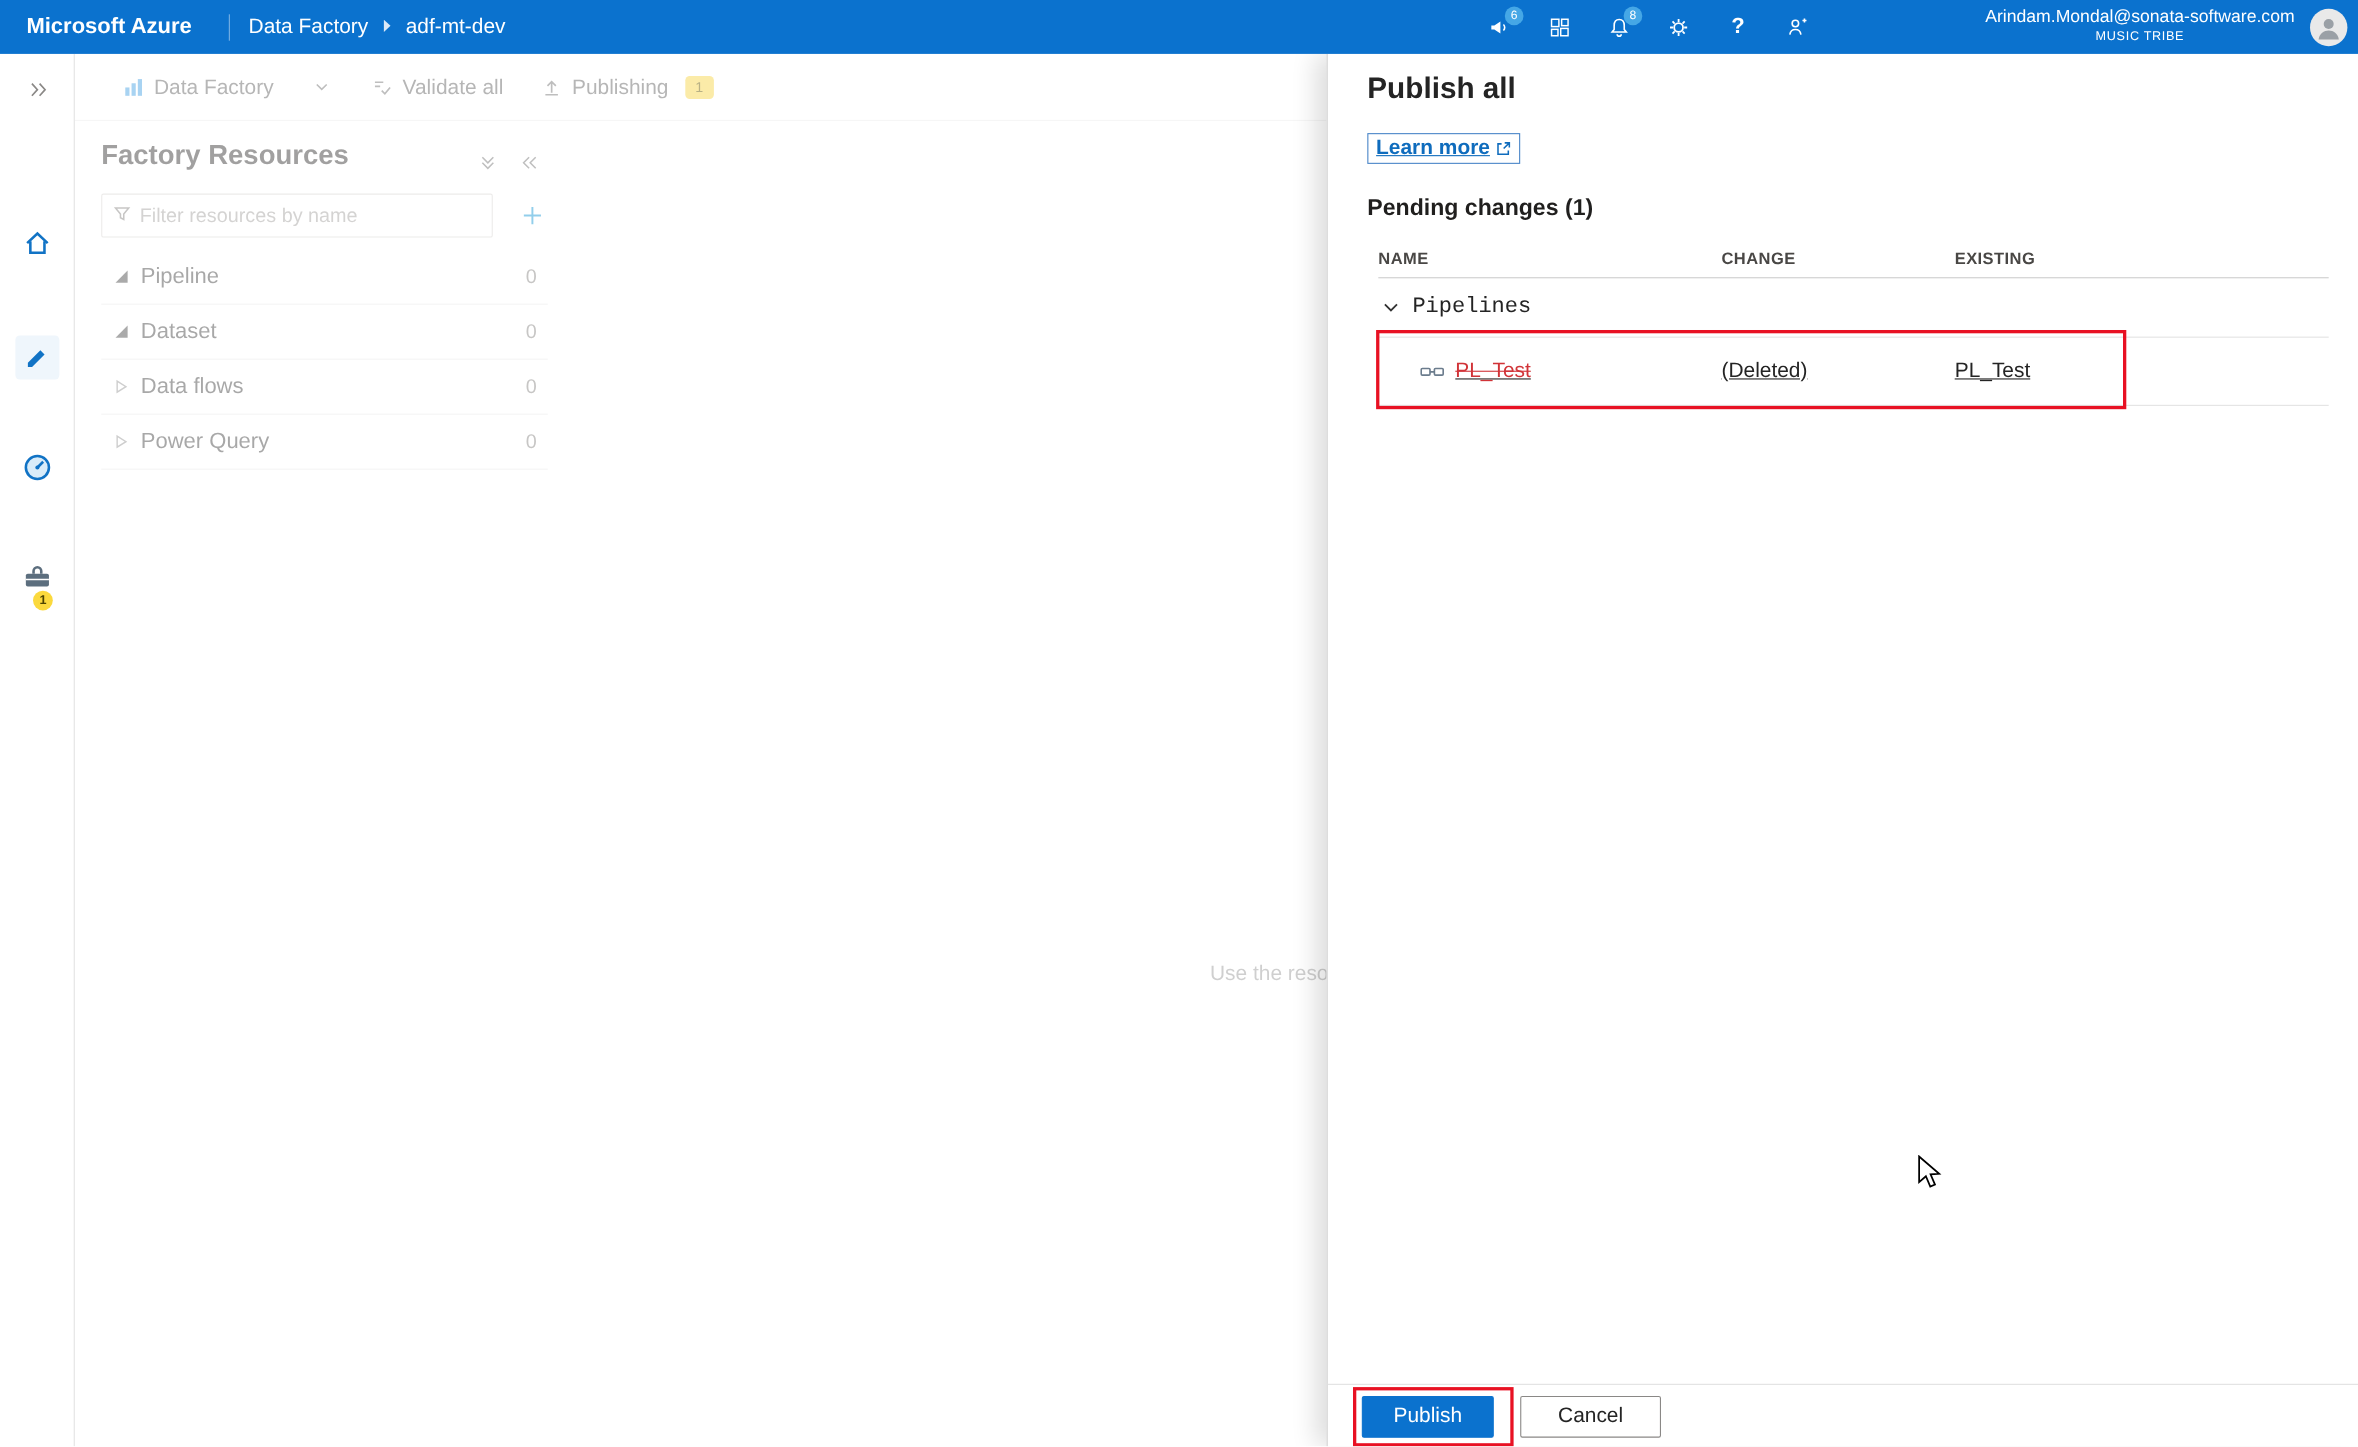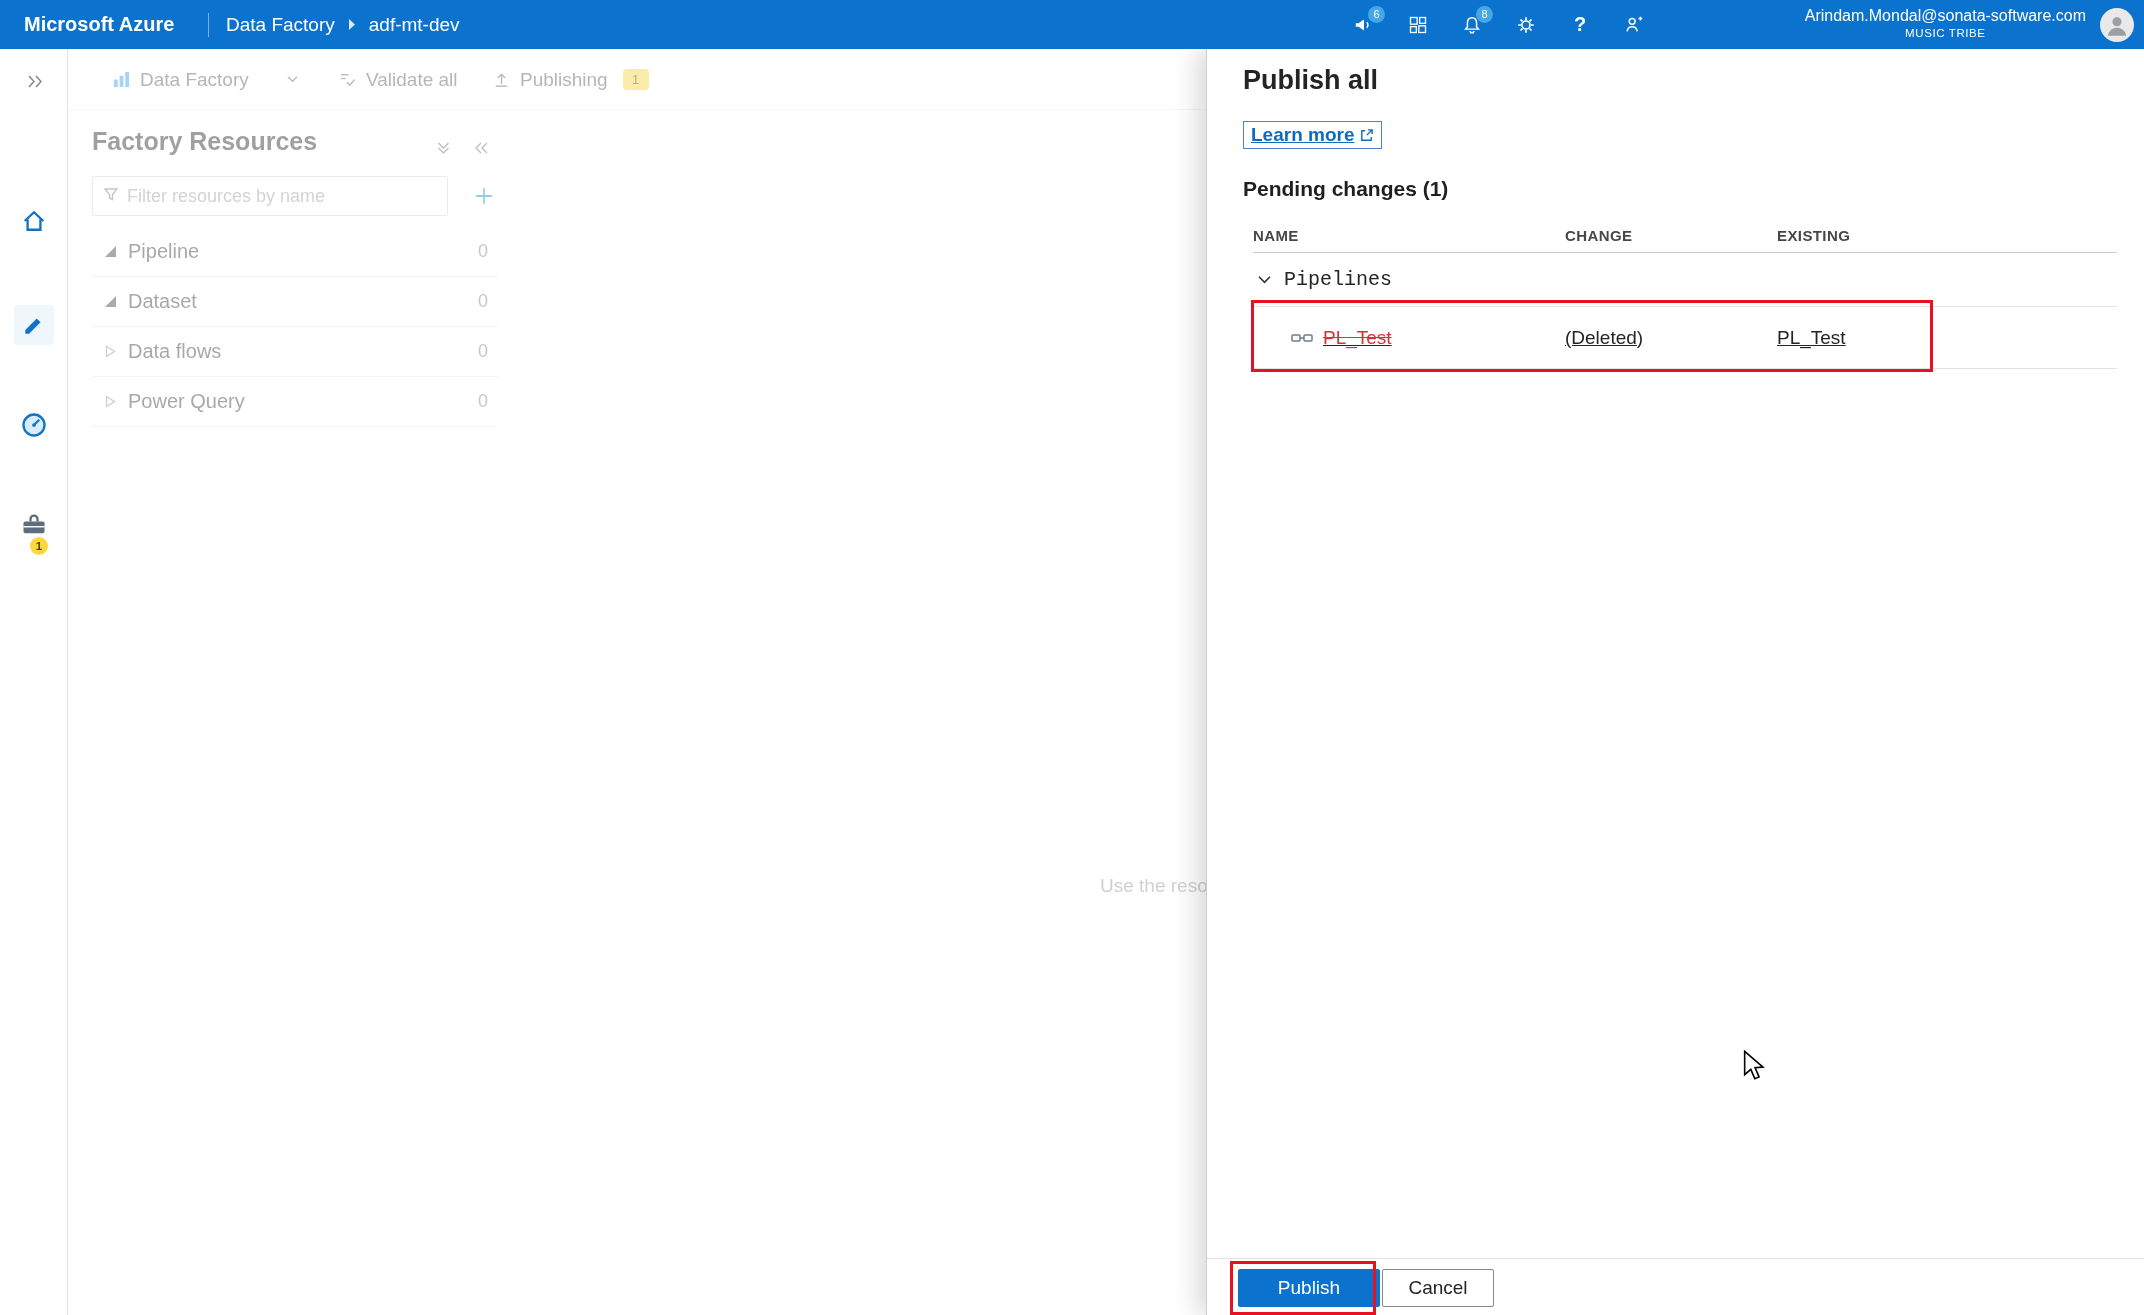--- a/index.html
+++ b/index.html
@@ -70,22 +70,22 @@
   .grp-row { height:54px; display:flex; align-items:center; gap:12px; border-bottom:1px solid #e3e3e3; padding-left:4px; cursor:pointer;font-family:Liberation Mono, monospace; }
   .grp-label { font-size:20px; color:#242424; }
   .data-row { display:grid; grid-template-columns:312px 212px 1fr; height:62px; align-items:center; border-bottom:1px solid #e3e3e3; font-size:19px; color:#242424;text-decoration:underline; }
   .cell-name { display:flex; align-items:center; gap:10px; padding-left:38px; }
   .deleted-name { color:#d13438; text-decoration:line-through; }
   .anno { position:absolute; border:3px solid #e81123; z-index:12; pointer-events:none; }
   .anno-row { left:44px; top:251px; width:682px; height:72px; }
   .anno-publish { left:23px; top:1212px; width:146px; height:54px; }
   .footer-line { position:absolute; left:0; right:0; top:1209px; height:1px; background:#e1e1e1; }
   .btn { position:absolute; top:1220px; height:38px; border-radius:2px; font-size:19px; font-family:inherit; cursor:pointer; }
-  .btn-publish { left:31px; width:142px; background:#0b72ce; color:#fff; border:1px solid #0b72ce; }
-  .btn-cancel { left:175px; width:112px; background:#fff; color:#242424; border:1px solid #8a8886; }
+  .btn-publish { left:31px; width:120px; background:#0b72ce; color:#fff; border:1px solid #0b72ce; }
+  .btn-cancel { left:175px; width:128px; background:#fff; color:#242424; border:1px solid #8a8886; }
 
   .cursor { position:absolute; left:1742px; top:1050px; z-index:50; pointer-events:none; }
 </style>
 </head>
 <body>
 
 <div class="screen">
 
   <header class="topbar">
     <div class="brand">Microsoft Azure</div>

